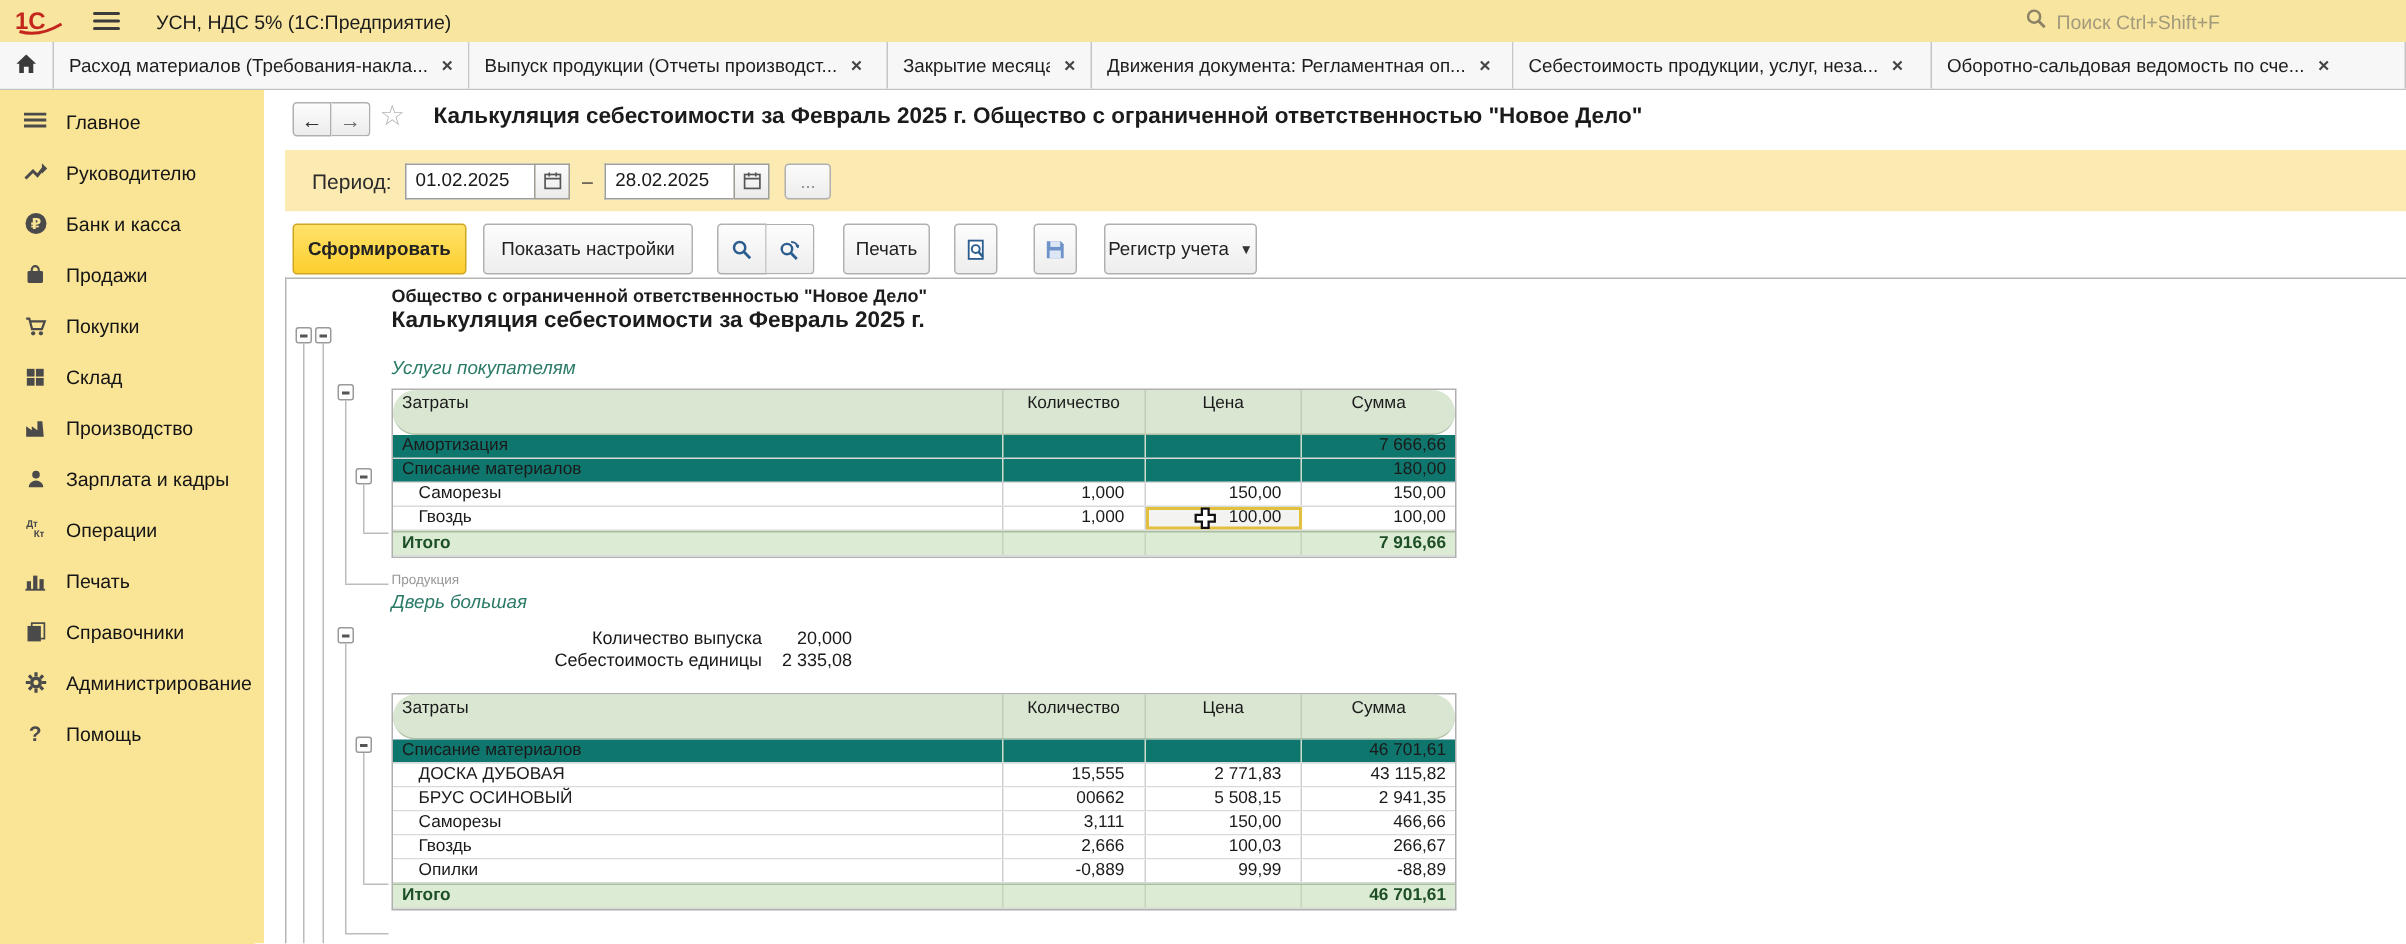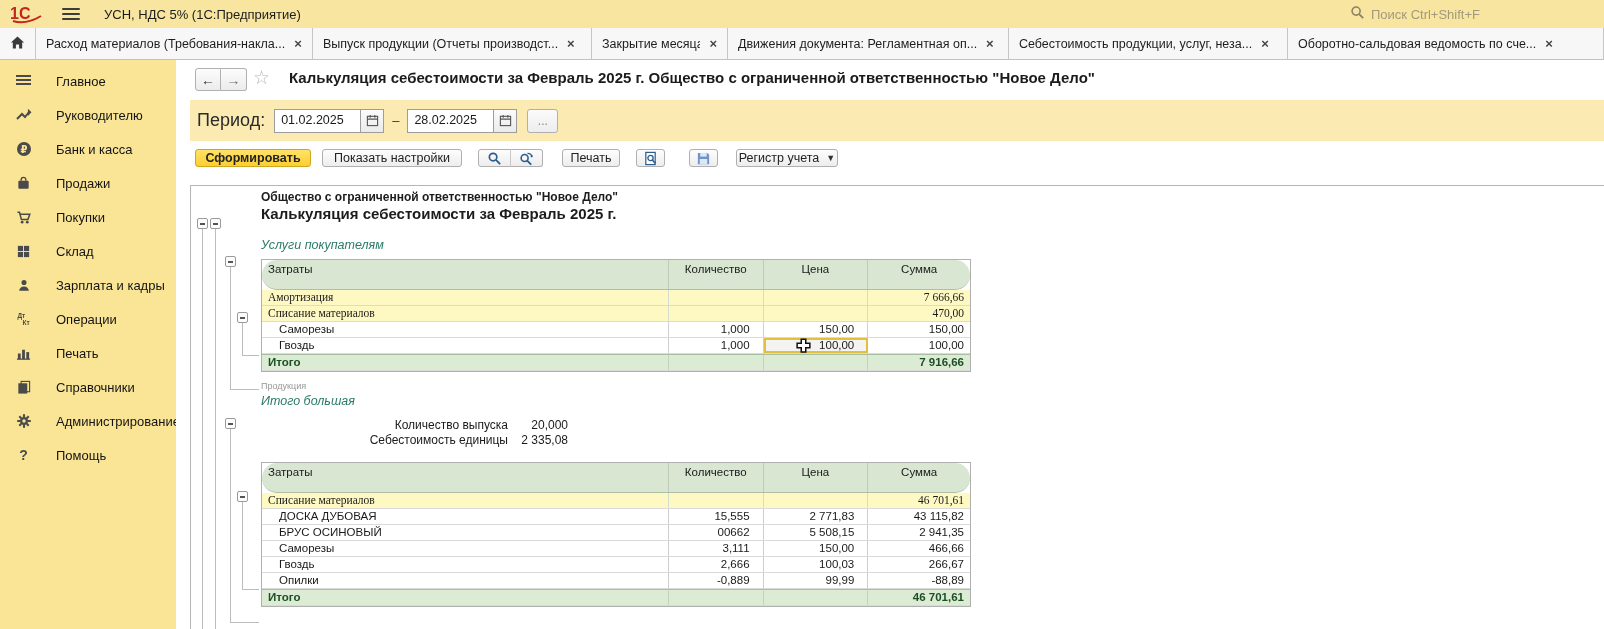--- a/index.html
+++ b/index.html
@@ -18,47 +18,47 @@
   .tabbar { position:absolute; left:0; top:28px; width:1604px; height:32px; background:#fafafa; display:flex; border-bottom:1px solid #c2c2c2; }
   .tab { display:flex; align-items:center; padding:0 10px; border-right:1px solid #c6c6c6; background:#f7f7f7; font-size:12.5px; color:#1d1d1d; overflow:hidden; cursor:pointer; }
   .tab .lbl { white-space:nowrap; overflow:hidden; }
   .tab .cls { margin-left:9px; color:#444; font-size:13px; font-weight:bold; line-height:1; cursor:pointer; flex:none; }
   .tab.home { width:36px; flex:none; justify-content:center; padding:0; }
   .tw1{width:277px;flex:none;} .tw2{width:279px;flex:none;} .tw3{width:136px;flex:none;justify-content:center;}
   .tw4{width:281px;flex:none;} .tw5{width:279px;flex:none;} .tw6{flex:1;min-width:0;}
 
   
   .sidebar { position:absolute; left:0; top:60px; width:176px; height:569px; background:#fae596; padding-top:4px; }
-  .sitem { height:34px; display:flex; align-items:center; padding-left:15px; gap:24px; font-size:13px; color:#141414; cursor:pointer; }
+  .sitem { height:34px; display:flex; align-items:center; padding-left:15px; gap:12px; font-size:13px; color:#141414; cursor:pointer; }
   .sicon { width:17px; height:17px; flex:none; display:flex; align-items:center; justify-content:center; }
   .dtkt { font-size:6.5px; font-weight:bold; color:#4a4a4a; line-height:1.15; }
   .dtkt div:last-child { margin-left:5px; }
   .qmark { font-size:14px; font-weight:bold; color:#4a4a4a; }
 
   
   .main { position:absolute; left:176px; top:60px; width:1428px; height:569px; background:#fff; }
 
   .navrow { position:absolute; left:0; top:0; width:100%; height:40px; }
   .histbtns { position:absolute; left:19px; top:8px; display:flex; }
   .hbtn { width:26px; height:23px; border:1px solid #b0b0b0; background:linear-gradient(#fcfcfc,#ececec); display:flex; align-items:center; justify-content:center; font-size:14px; cursor:pointer; }
   .hbtn.bk { border-radius:3px 0 0 3px; color:#333; }
   .hbtn.fw { border-radius:0 3px 3px 0; border-left:none; color:#6e6e6e; }
   .star { position:absolute; left:77px; top:6px; font-size:19px; color:#b5b5b5; cursor:pointer; }
   .ptitle { position:absolute; left:113px; top:9px; font-size:15px; font-weight:bold; color:#1b1b1b; white-space:nowrap; }
 
   .periodrow { position:absolute; left:14px; top:40px; right:0; height:41px; background:#fbeab1; display:flex; align-items:center; }
-  .plabel { margin-left:7px; font-size:18px; color:#2b2b2b; }
+  .plabel { margin-left:18px; font-size:14px; color:#2b2b2b; }
   .dfield { display:flex; margin-left:9px; height:24px; }
   .dinput { width:86px; height:24px; border:1px solid #9d9d9d; border-right:none; background:#fff; font-size:12.5px; padding:3px 0 0 6px; }
   .calbtn { width:24px; height:24px; border:1px solid #9d9d9d; background:linear-gradient(#fbfbfb,#ebebeb); display:flex; align-items:center; justify-content:center; cursor:pointer; }
   .pdash { margin:0 6px 0 8px; font-size:13px; color:#333; }
   .morebtn { margin-left:10px; width:31px; height:24px; border:1px solid #b0b0b0; border-radius:3px; background:linear-gradient(#fbfbfb,#ededed); color:#8a8a8a; font-size:12px; display:flex; align-items:center; justify-content:center; cursor:pointer; }
 
   .toolrow { position:absolute; left:0; top:81px; right:0; height:44px; background:#fff; }
-  .tbtn { position:absolute; top:8px; height:18px; border:1px solid #b0b0b0; border-radius:3px; background:linear-gradient(#fdfdfd,#ededed); font-size:12.5px; color:#222; display:flex; align-items:center; justify-content:center; cursor:pointer;text-align:right; }
+  .tbtn { position:absolute; top:8px; height:34px; border:1px solid #b0b0b0; border-radius:3px; background:linear-gradient(#fdfdfd,#ededed); font-size:12.5px; color:#222; display:flex; align-items:center; justify-content:center; cursor:pointer;text-align:right; }
   .gen { left:19px; width:116px; background:linear-gradient(#ffe26a,#fccf2e); border-color:#cfa622; font-weight:bold; }
   .sett { left:146px; width:140px; }
   .grp { left:302px; width:33px; border-radius:3px 0 0 3px; }
   .grp2 { left:334px; width:33px; border-radius:0 3px 3px 0; border-left:1px solid #c9c9c9; }
   .prn { left:386px; width:58px; }
   .prev { left:460px; width:29px; }
   .sav { left:513px; width:29px; }
   .reg { left:560px; width:102px; gap:7px; }
   .caret { font-size:9px; color:#333; }
 
@@ -83,21 +83,21 @@
   .h-n { width:408px; padding-left:6px; border-right:1px solid #bfccb7; }
   .h-q { width:95px; text-align:center; border-right:1px solid #bfccb7; }
   .h-p { width:105px; text-align:center; border-right:1px solid #bfccb7; }
   .h-s { width:102px; text-align:center; }
   .trow { display:flex; height:16px; border-bottom:1px solid #dadada; background:#fff; }
   .c-n { width:408px; padding:1px 4px 0 6px; border-right:1px solid #cfcfcf; overflow:hidden; white-space:nowrap; }
   .c-n.ind { padding-left:17px; }
   .c-q, .c-p { text-align:right; padding:1px 13px 0 2px; border-right:1px solid #cfcfcf; }
   .c-q { width:95px; } .c-p { width:105px; }
   .c-s { width:102px; text-align:right; padding:1px 6px 0 2px; }
-  .rgrp { background:#fef9c3;font-family:Liberation Serif, serif; }
+  .rgrp { background:#0f766e; }
   .rgrp .c-n, .rgrp .c-q, .rgrp .c-p { border-right-color:#d2decb; }
   .rtot { background:#dcebd3; font-weight:bold; color:#1d4f26; height:17px; border-top:1px solid #a8c0a0; }
   .rtot .c-n, .rtot .c-q, .rtot .c-p { border-right-color:#c4d4bb; }
   .sel { position:relative; background:#f3f3f2; outline:2px solid #e2bf3c; outline-offset:-2px; }
   .cursor { position:absolute; left:32px; top:0px; }
 </style>
 </head>
 <body>
 
 <div class="topbar">
@@ -209,20 +209,28 @@
         <svg width="15" height="15" viewBox="0 0 16 16">
           <g fill="#4a4a4a">
             <rect x="2" y="2" width="5.5" height="5.5"></rect>
             <rect x="8.5" y="2" width="5.5" height="5.5"></rect>
             <rect x="2" y="8.5" width="5.5" height="5.5"></rect>
             <rect x="8.5" y="8.5" width="5.5" height="5.5"></rect>
           </g>
         </svg>
       </span>
       <span>Склад</span>
+    </div>
+  <div class="sitem">
+      <span class="sicon">
+        <svg width="16" height="15" viewBox="0 0 16 16">
+          <path d="M1 14 V6.5 l4 3 V6.5 l4 3 V3 h3.5 l1 11 z" fill="#4a4a4a"></path>
+        </svg>
+      </span>
+      <span>Производство</span>
     </div>
   <div class="sitem">
       <span class="sicon">
         <svg width="14" height="15" viewBox="0 0 16 16">
           <circle cx="8" cy="4.5" r="2.9" fill="#4a4a4a"></circle>
           <path d="M2.5 14 a5.5 5 0 0 1 11 0 z" fill="#4a4a4a"></path>
         </svg>
       </span>
       <span>Зарплата и кадры</span>
     </div>
@@ -384,21 +392,21 @@
       <div class="trow rgrp">
         <div class="c-n">Амортизация</div>
         <div class="c-q"></div>
         <div class="c-p"></div>
         <div class="c-s">7 666,66</div>
       </div>
       <div class="trow rgrp">
         <div class="c-n">Списание материалов</div>
         <div class="c-q"></div>
         <div class="c-p"></div>
-        <div class="c-s">470,00</div>
+        <div class="c-s">180,00</div>
       </div>
       <div class="trow">
         <div class="c-n ind">Саморезы</div>
         <div class="c-q">1,000</div>
         <div class="c-p">150,00</div>
         <div class="c-s">150,00</div>
       </div>
       <div class="trow">
         <div class="c-n ind">Гвоздь</div>
         <div class="c-q">1,000</div>
@@ -409,21 +417,21 @@
       </div>
       <div class="trow rtot">
         <div class="c-n">Итого</div>
         <div class="c-q"></div>
         <div class="c-p"></div>
         <div class="c-s">7 916,66</div>
       </div>
     </div>
 
     <div class="cat" style="top:195px;">Продукция</div>
-    <div class="secname" style="top:208px;">Итого большая</div>
+    <div class="secname" style="top:208px;">Дверь большая</div>
 
     <div class="inforow" style="top:232px;">
       <span class="ilabel">Количество выпуска</span>
       <span class="ival">20,000</span>
     </div>
     <div class="inforow" style="top:247px;">
       <span class="ilabel">Себестоимость единицы</span>
       <span class="ival">2 335,08</span>
     </div>
 

